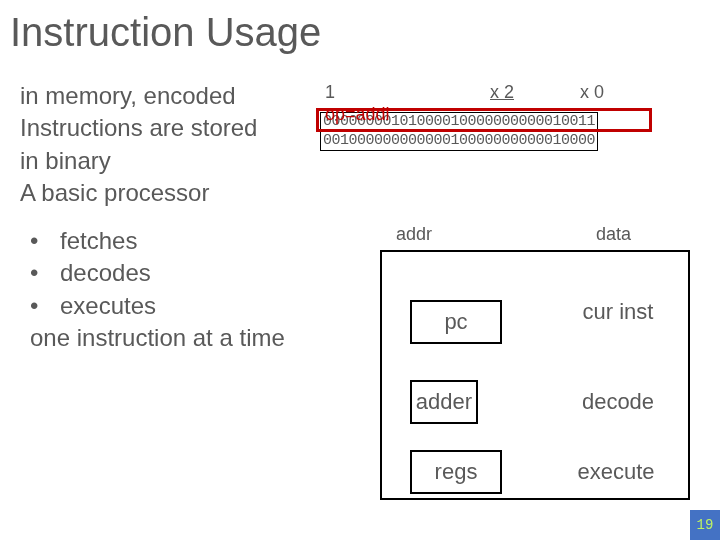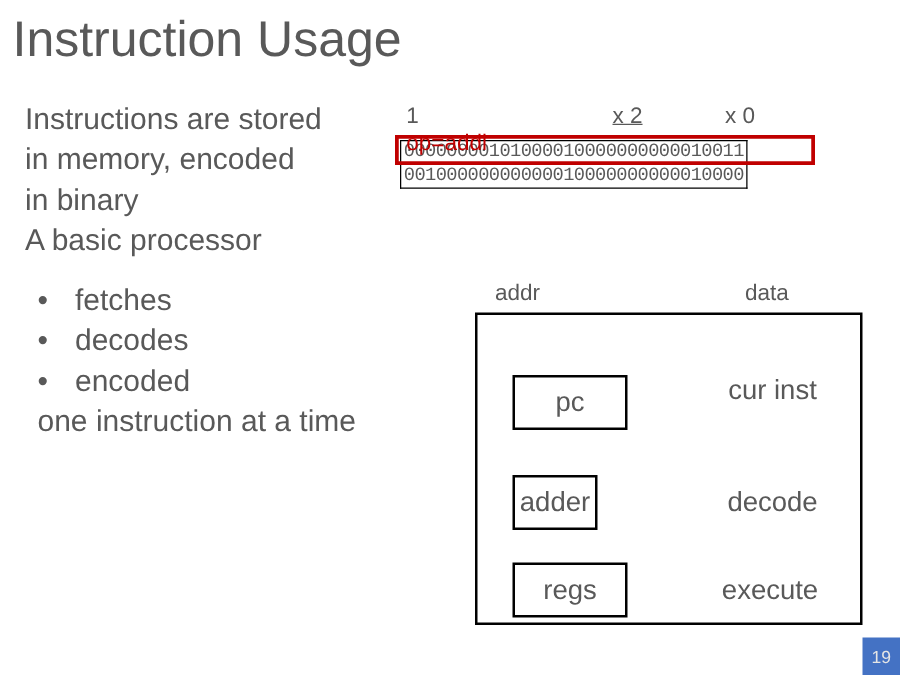--- a/index.html
+++ b/index.html
@@ -20,46 +20,46 @@
   .cpu { position: absolute; left: 380px; top: 250px; width: 310px; height: 250px; border: 2px solid #000; }
   .addrlbl { position: absolute; left: 396px; top: 224px; font-size: 18px; }
   .datalbl { position: absolute; left: 596px; top: 224px; font-size: 18px; }
   .box { position: absolute; border: 2px solid #000; font-size: 22px; display: flex; align-items: center; justify-content: center; color: #595959; background: #fff; }
   .pc { left: 410px; top: 300px; width: 92px; height: 44px; }
   .curinst { left: 560px; top: 290px; width: 116px; height: 44px; border: none; }
   .adder { left: 410px; top: 380px; width: 68px; height: 44px; }
   .decode { left: 560px; top: 380px; width: 116px; height: 44px; border: none; }
   .regs { left: 410px; top: 450px; width: 92px; height: 44px; }
   .execute { left: 558px; top: 450px; width: 116px; height: 44px; border: none; }
-  .pagenum { position: absolute; right: 0; bottom: 0; width: 30px; height: 30px; background: #4472c4; color: #e5e5e5; font-size: 14px; display: flex; align-items: center; justify-content: center; }
+  .pagenum { position: absolute; right: 0; bottom: 0; width: 30px; height: 30px; background: #4472c4; color: #bef264; font-size: 14px; display: flex; align-items: center; justify-content: center; font-family: Liberation Mono, monospace; }
 </style>
 </head>
 <body>
 
 <div class="title">Instruction Usage</div>
 
 <div class="para">
+  <div>in memory, encoded</div>
   <div>Instructions are stored</div>
-  <div>in memory, encoded</div>
   <div>in binary</div>
   <div>A basic processor</div>
 </div>
 
 <div class="bullets">
   <div class="row">
       <span class="dot">•</span>
       <span>fetches</span>
     </div>
   <div class="row">
       <span class="dot">•</span>
       <span>decodes</span>
     </div>
   <div class="row">
       <span class="dot">•</span>
-      <span>encoded</span>
+      <span>executes</span>
     </div>
   <div class="final">one instruction at a time</div>
 </div>
 
 <div class="lbl10">1</div>
 <div class="lblx2">x 2</div>
 <div class="lblx0">x 0</div>
 <div class="opaddi">op=addi</div>
 
 <table class="memtable">

